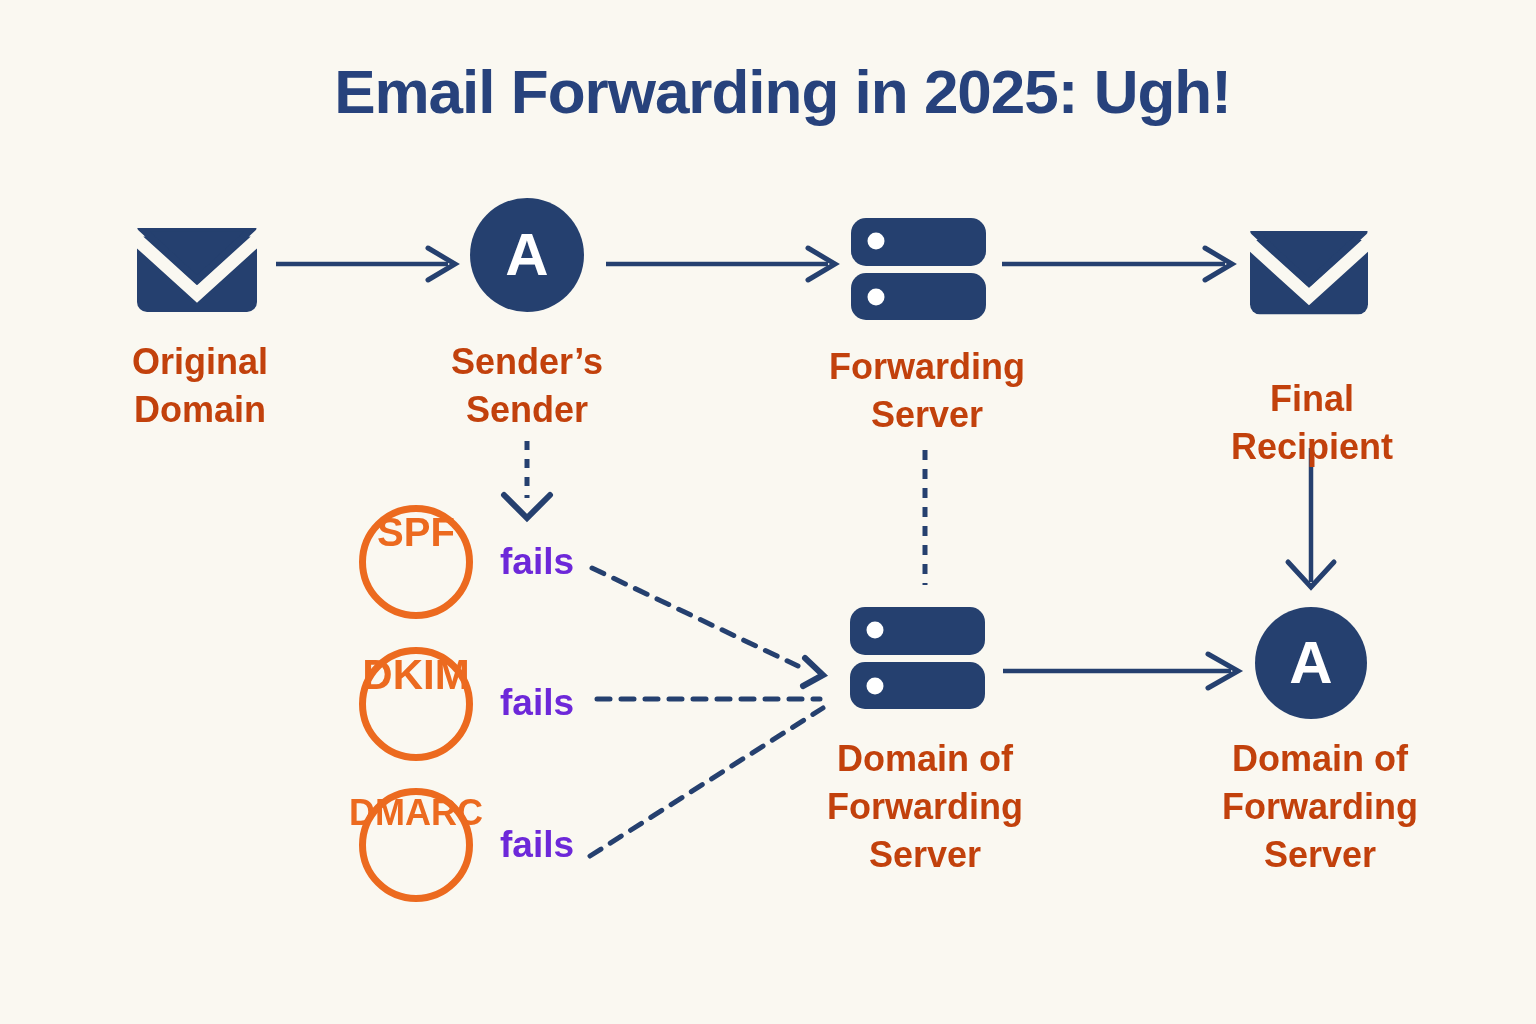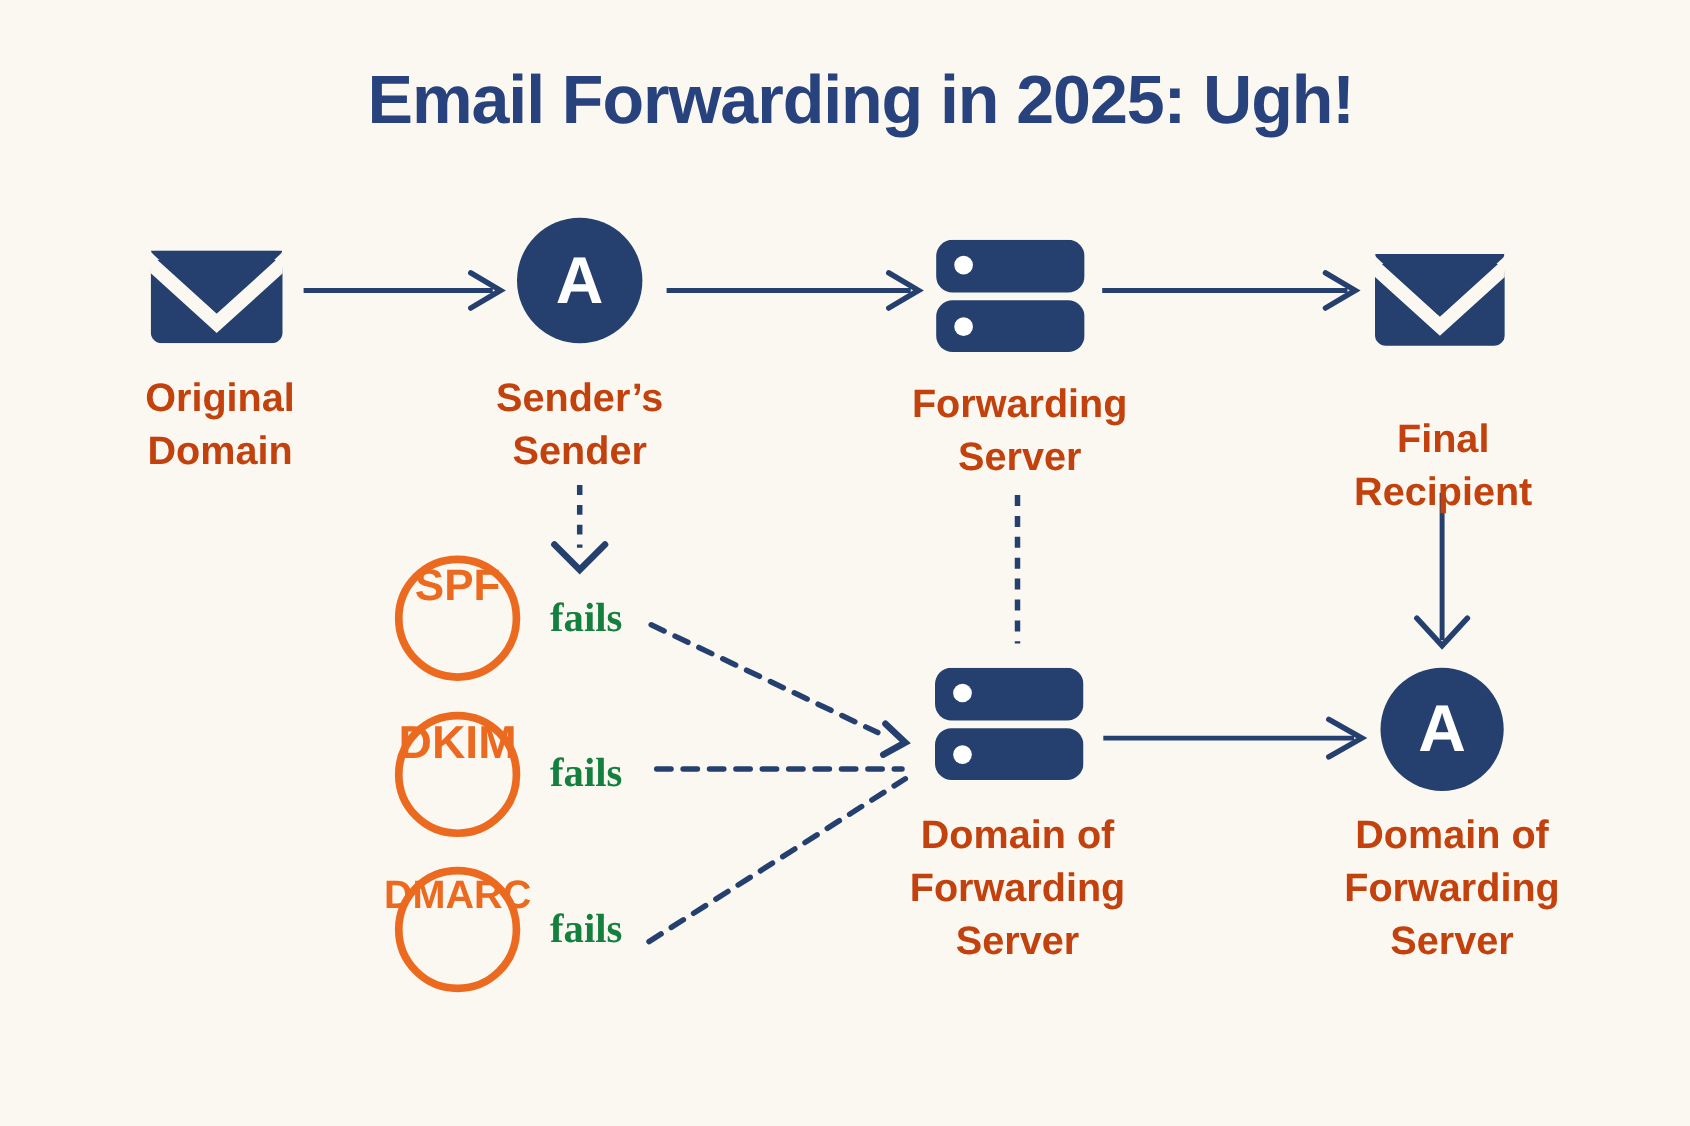--- a/index.html
+++ b/index.html
@@ -61,22 +61,21 @@
   }
   .ring-spf   { font-size: 40px; }
   .ring-dkim  { font-size: 42px; }
   .ring-dmarc { font-size: 36px; }
 
   .fails {
     position: absolute;
     transform: translateY(-50%);
     font-size: 37px;
     font-weight: 600;
-    color: #15803d;
-    font-family: Liberation Serif, serif;
+    color: #6d28d9;
   }
 
   svg.lines { position: absolute; inset: 0; pointer-events: none; }
   .stroke-navy { stroke: #25406F; fill: none; }
 </style>
 </head>
 <body>
 
 <div class="canvas">
 

